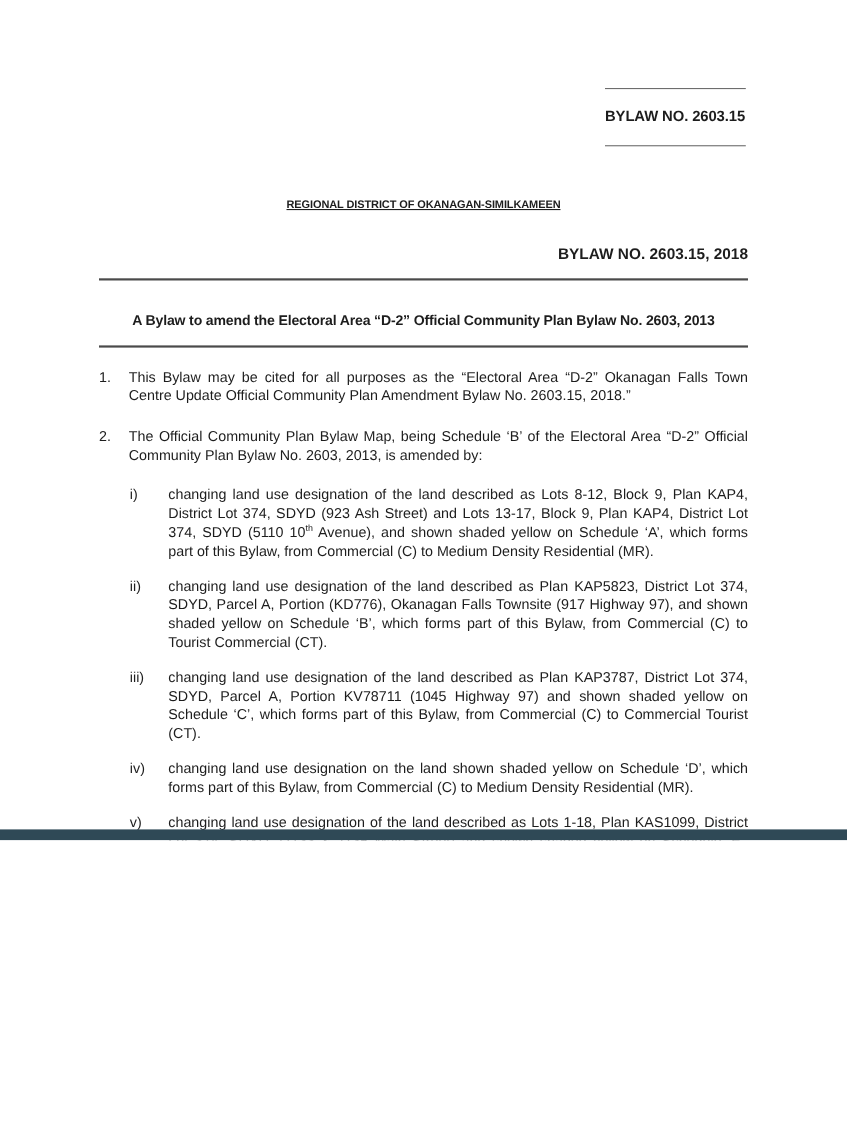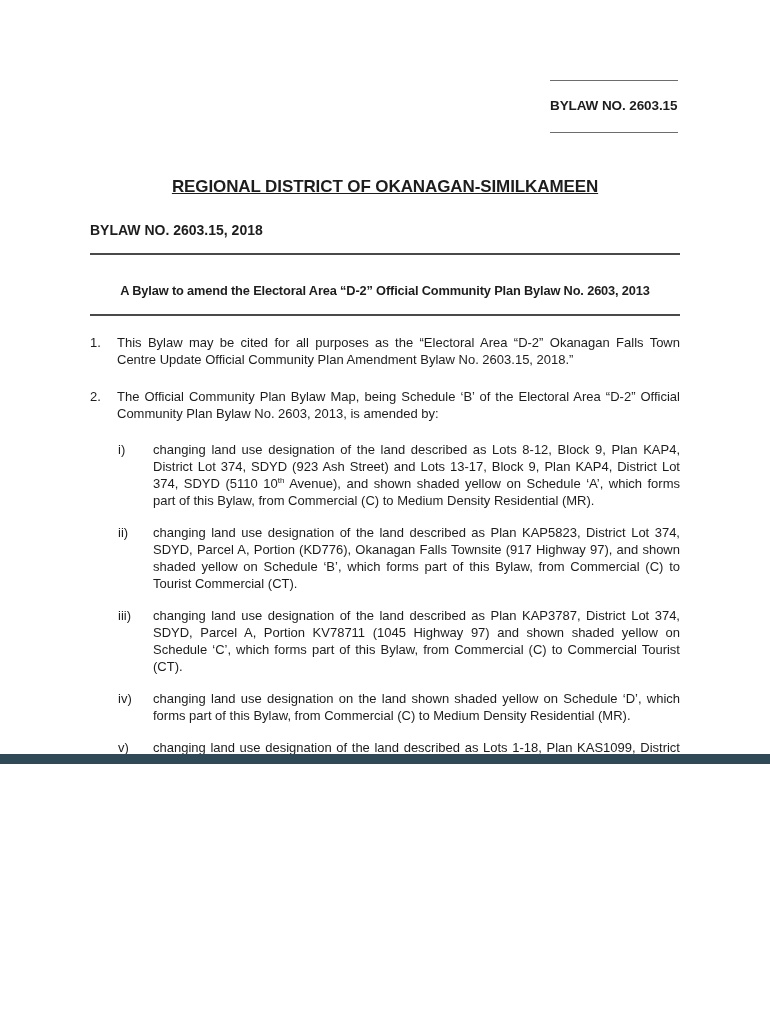--- a/index.html
+++ b/index.html
@@ -18,25 +18,25 @@
   
   .corner{
     position:absolute;top:80px;right:92px;width:128px;
   }
   .corner-rule{border-top:1.6px solid #6d6d6d;height:0;}
   .corner-text{
     font-weight:bold;font-size:13.5px;white-space:nowrap;
     padding:17px 0 19px 0;letter-spacing:-0.1px;
   }
   .org-title{
-    margin-top:178px;text-align:center;font-weight:bold;font-size:17px;
+    margin-top:178px;text-align:center;font-weight:bold;font-size:10px;
     letter-spacing:-0.1px;
   }
   .org-title span{text-decoration:underline;}
-  .bylaw-title{margin-top:27px;text-align:left;font-weight:bold;font-size:14px;}
+  .bylaw-title{margin-top:27px;text-align:right;font-weight:bold;font-size:14px;}
   .rule{border-top:2px solid #4a4a4a;height:0;}
   .rule-top{margin-top:14px;}
   .rule-bottom{margin-top:15px;}
   .amend-heading{
     margin-top:27px;text-align:center;font-weight:bold;font-size:12.8px;
     white-space:nowrap;letter-spacing:-0.15px;
   }
   .intro{margin:21px 0 0 0;text-align:justify;}
   .clause{display:flex;margin-top:18px;}
   .clause + .clause{margin-top:20px;}

